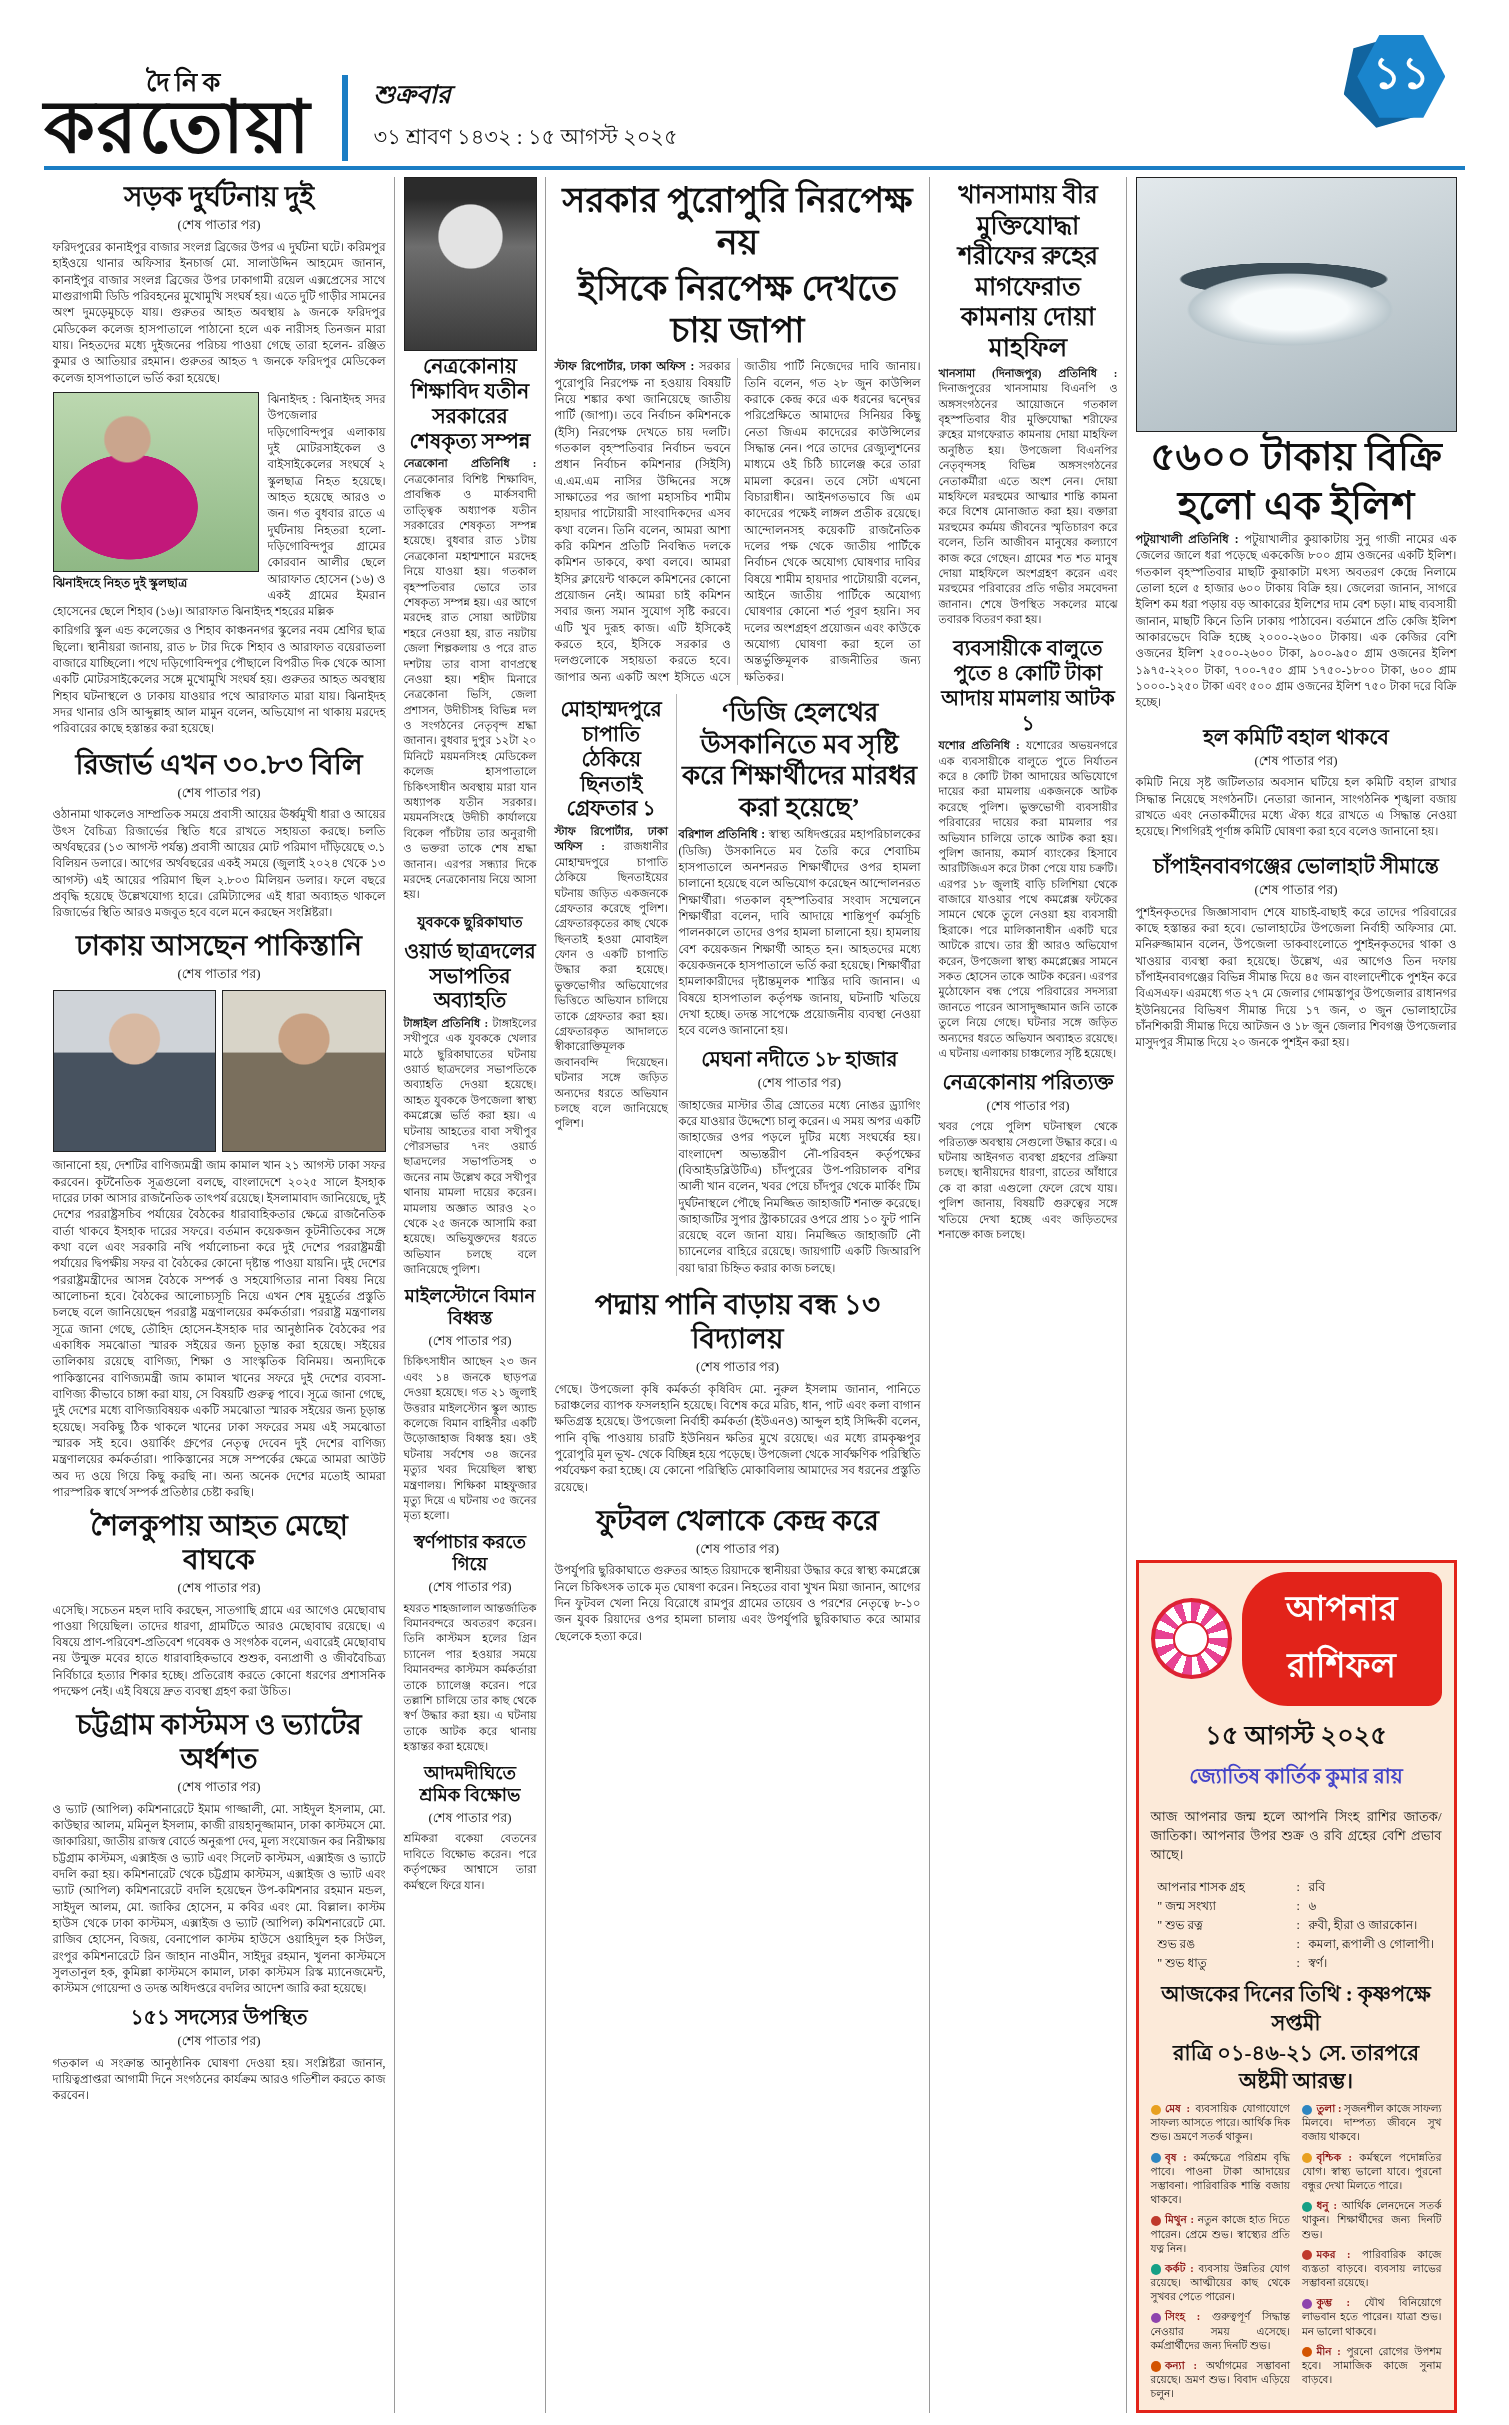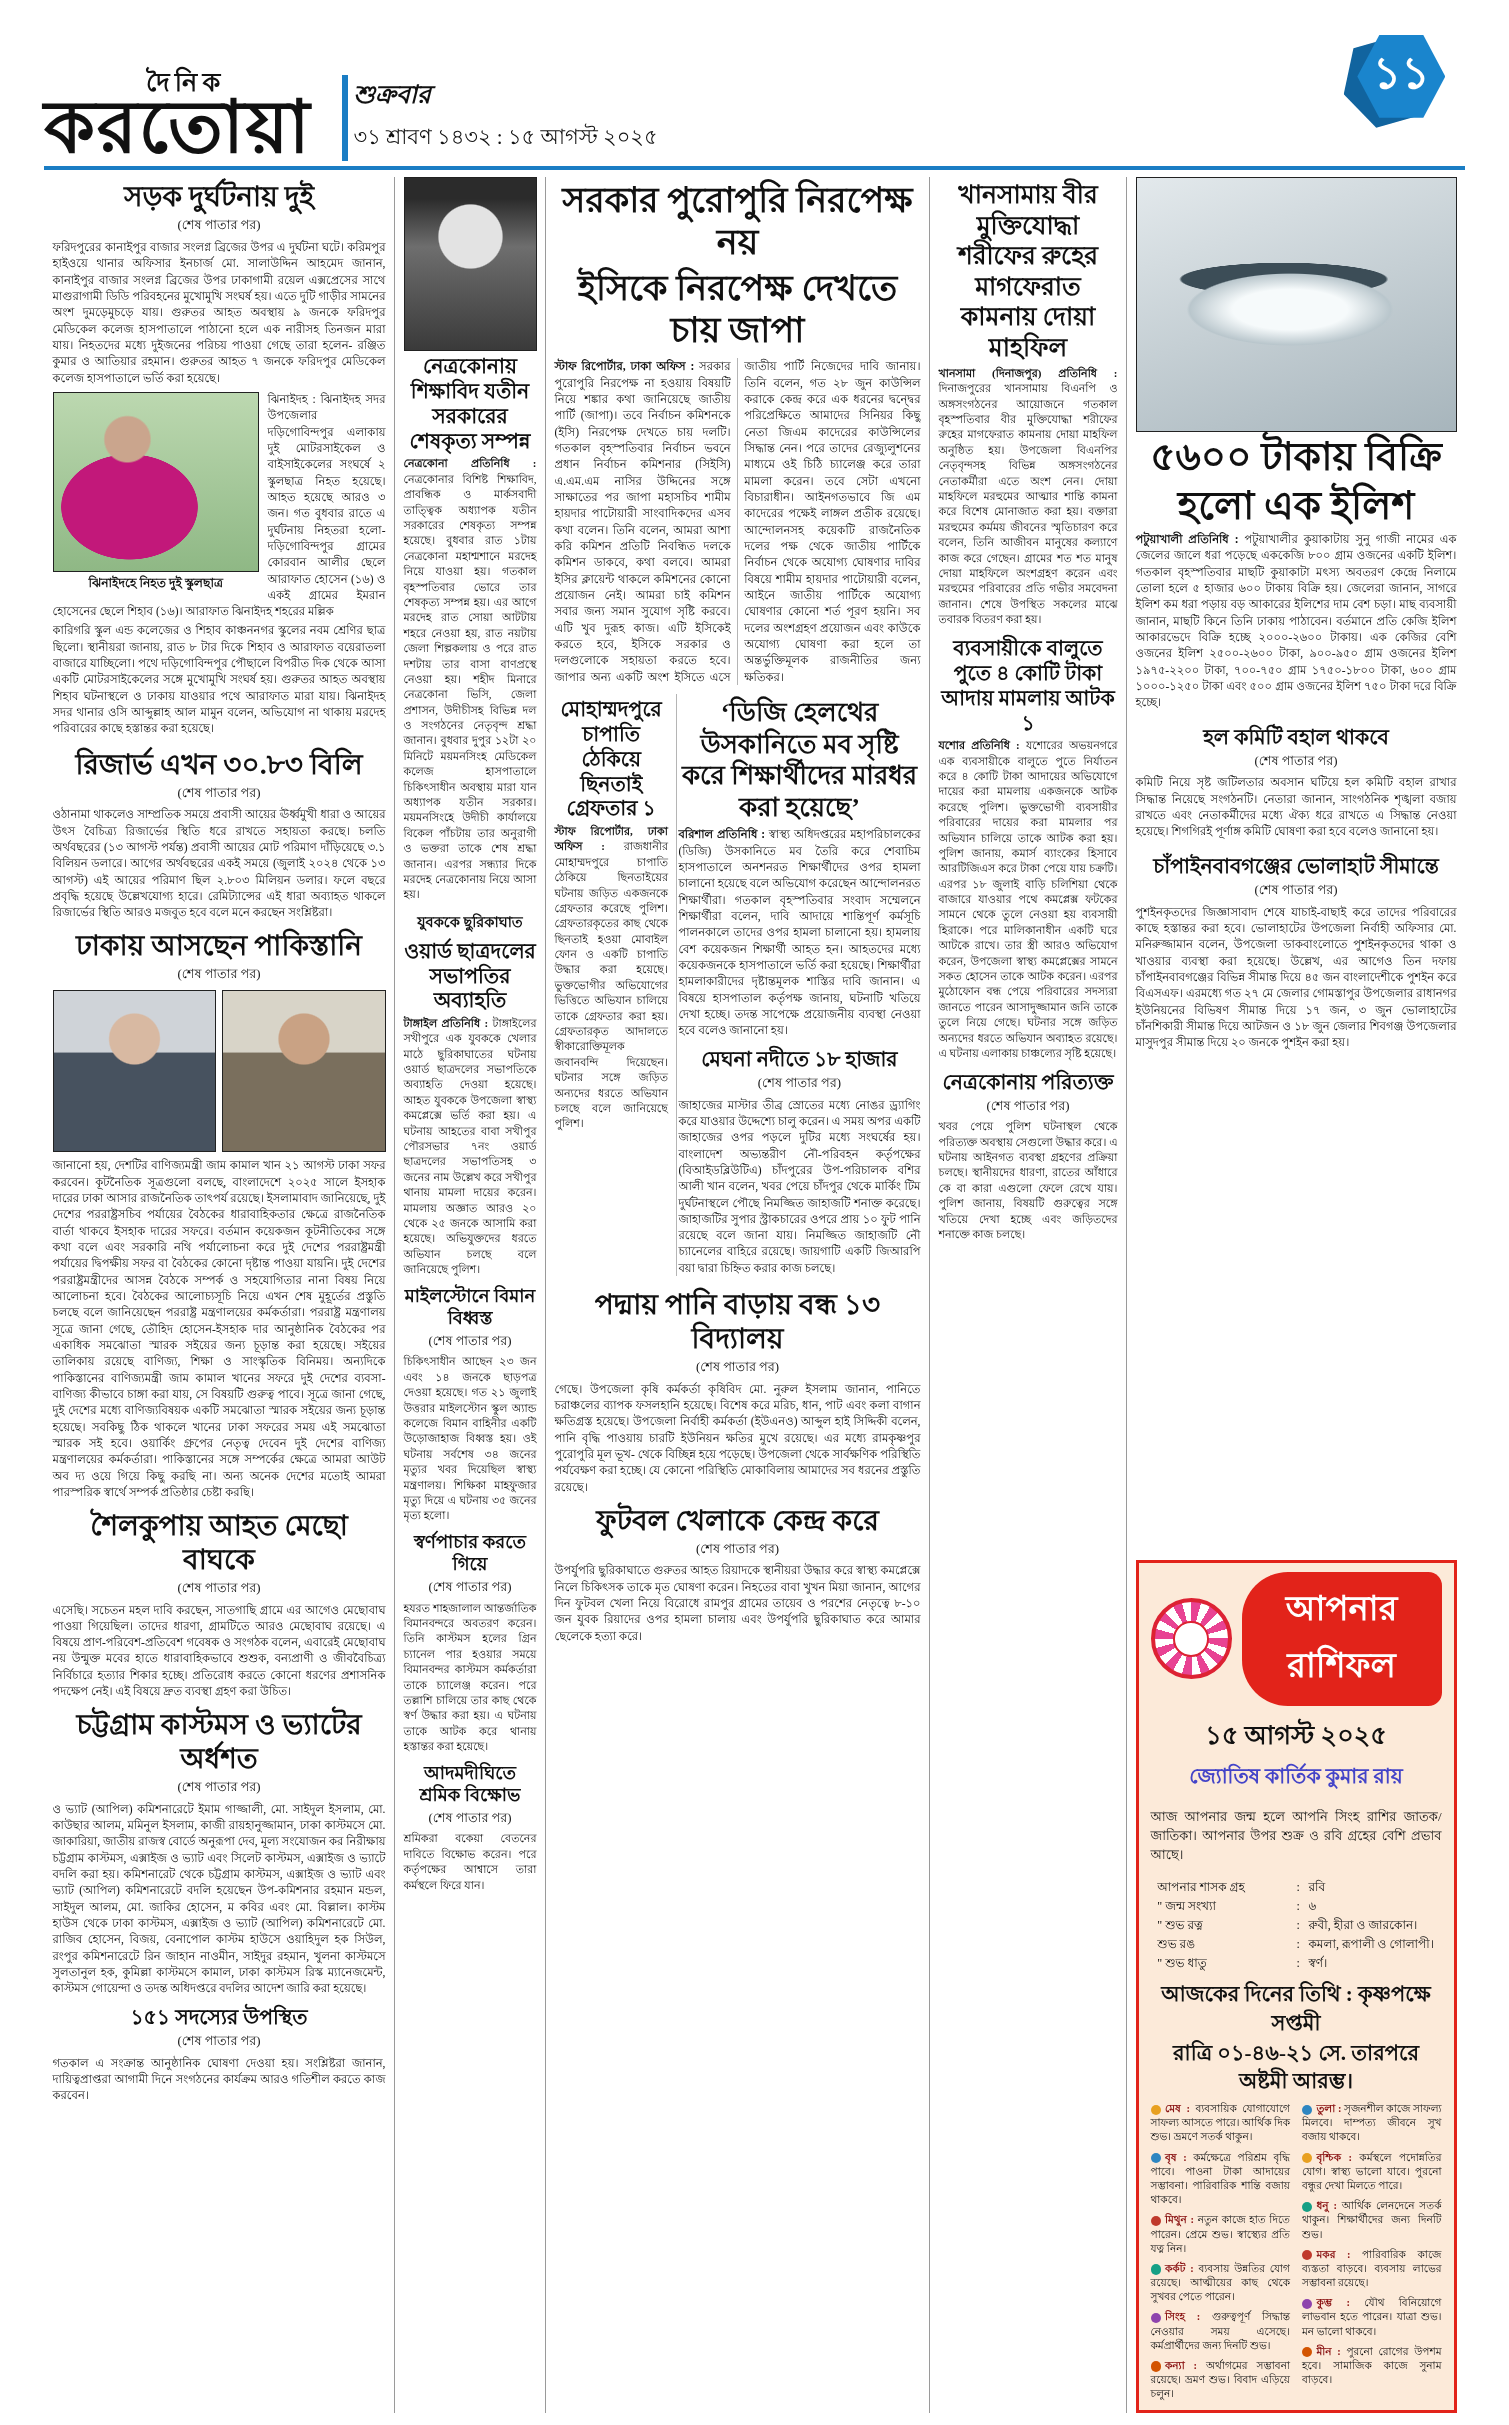--- a/index.html
+++ b/index.html
@@ -3,21 +3,21 @@
 <meta charset="utf-8">
 <style>
   html,body{margin:0;padding:0;background:#dcdcdc;}
   .page{width:1509px;height:2426px;margin:0 auto;background:#ffffff;position:relative;
         font-family:"Liberation Serif", serif;color:#111;box-sizing:border-box;padding:0 44px;overflow:hidden;}
   
   .masthead{position:relative;height:129px;padding-top:32px;display:flex;align-items:flex-end;}
   .brand{line-height:.9;}
   .brand-top{font-size:25.5px;font-weight:900;letter-spacing:5.1px;margin-left:102px;}
   .brand-main{font-size:73px;font-weight:900;letter-spacing:1.7px;}
-  .dateblock{margin-left:31px;border-left:6.8px solid #1a7dc4;padding-left:5px;padding-bottom:5.1px;margin-top:37px;}
+  .dateblock{margin-left:31px;border-left:6.8px solid #1a7dc4;padding-left:25px;padding-bottom:5.1px;margin-top:37px;}
   .weekday{font-size:25px;font-weight:700;font-style:italic;}
   .dateline{font-size:21px;margin-top:3.4px;}
   .pagebadge{position:absolute;right:12px;top:29px;width:111px;height:102px;}
   .hex{position:absolute;width:88px;height:88px;clip-path:polygon(25% 3%,75% 3%,100% 50%,75% 97%,25% 97%,0% 50%);}
   .hex-back{background:#11649f;left:0;top:8.5px;transform:rotate(-16deg);}
   .hex-front{background:#1a85cd;left:15.3px;top:3.4px;display:flex;align-items:center;justify-content:center;}
   .hex-front span{color:#fff;font-size:44px;font-weight:900;}
   .rule{border-top:4.3px solid #1a7dc4;margin-top:5.1px;}
   
   .content{display:flex;height:2236px;overflow:hidden;margin-top:6.8px;}
@@ -36,21 +36,21 @@
   .h-sm{font-size:18px;}
   .h-xl{font-size:35px;line-height:1.2;}
   .h-q{font-size:26px;}
   .h-ilish{font-size:39px;line-height:1.15;}
   .h-kh{font-size:25px;}
   .cont{font-size:12.8px;text-align:center;margin:0.9px 0 2.6px;}
   .kicker{font-size:14.5px;font-weight:700;text-align:center;margin-top:5.1px;}
   .body{font-size:11.5px;line-height:1.42;text-align:justify;margin:2.6px 0;}
   .body-sm{font-size:11px;line-height:1.4;text-align:justify;margin:2.6px 0;}
   .byline{font-weight:700;}
-  .caption{font-size:12.3px;font-weight:700;text-align:center;margin:2.6px 0 4.3px;}
+  .caption{font-size:12.3px;font-weight:700;text-align:left;margin:2.6px 0 4.3px;}
   .cols2{column-count:2;column-gap:13.6px;column-rule:0.9px solid #b5b5b5;}
   
   .photo{border:0.9px solid #222;box-sizing:border-box;}
   .photo-boy{height:180px;background:
      radial-gradient(circle at 36% 26%, #caa58d 0 12%, rgba(0,0,0,0) 13%),
      radial-gradient(ellipse 34% 30% at 37% 64%, #c2187a 0 98%, rgba(0,0,0,0) 99%),
      linear-gradient(180deg,#bcd8b0,#8fb885);}
   .photowrap{float:left;width:62%;margin:3.4px 8.5px 1.7px 0;}
   .photo-jatin{height:174px;background:
      radial-gradient(circle at 50% 34%, #e3e3e3 0 24%, rgba(0,0,0,0) 25%),

